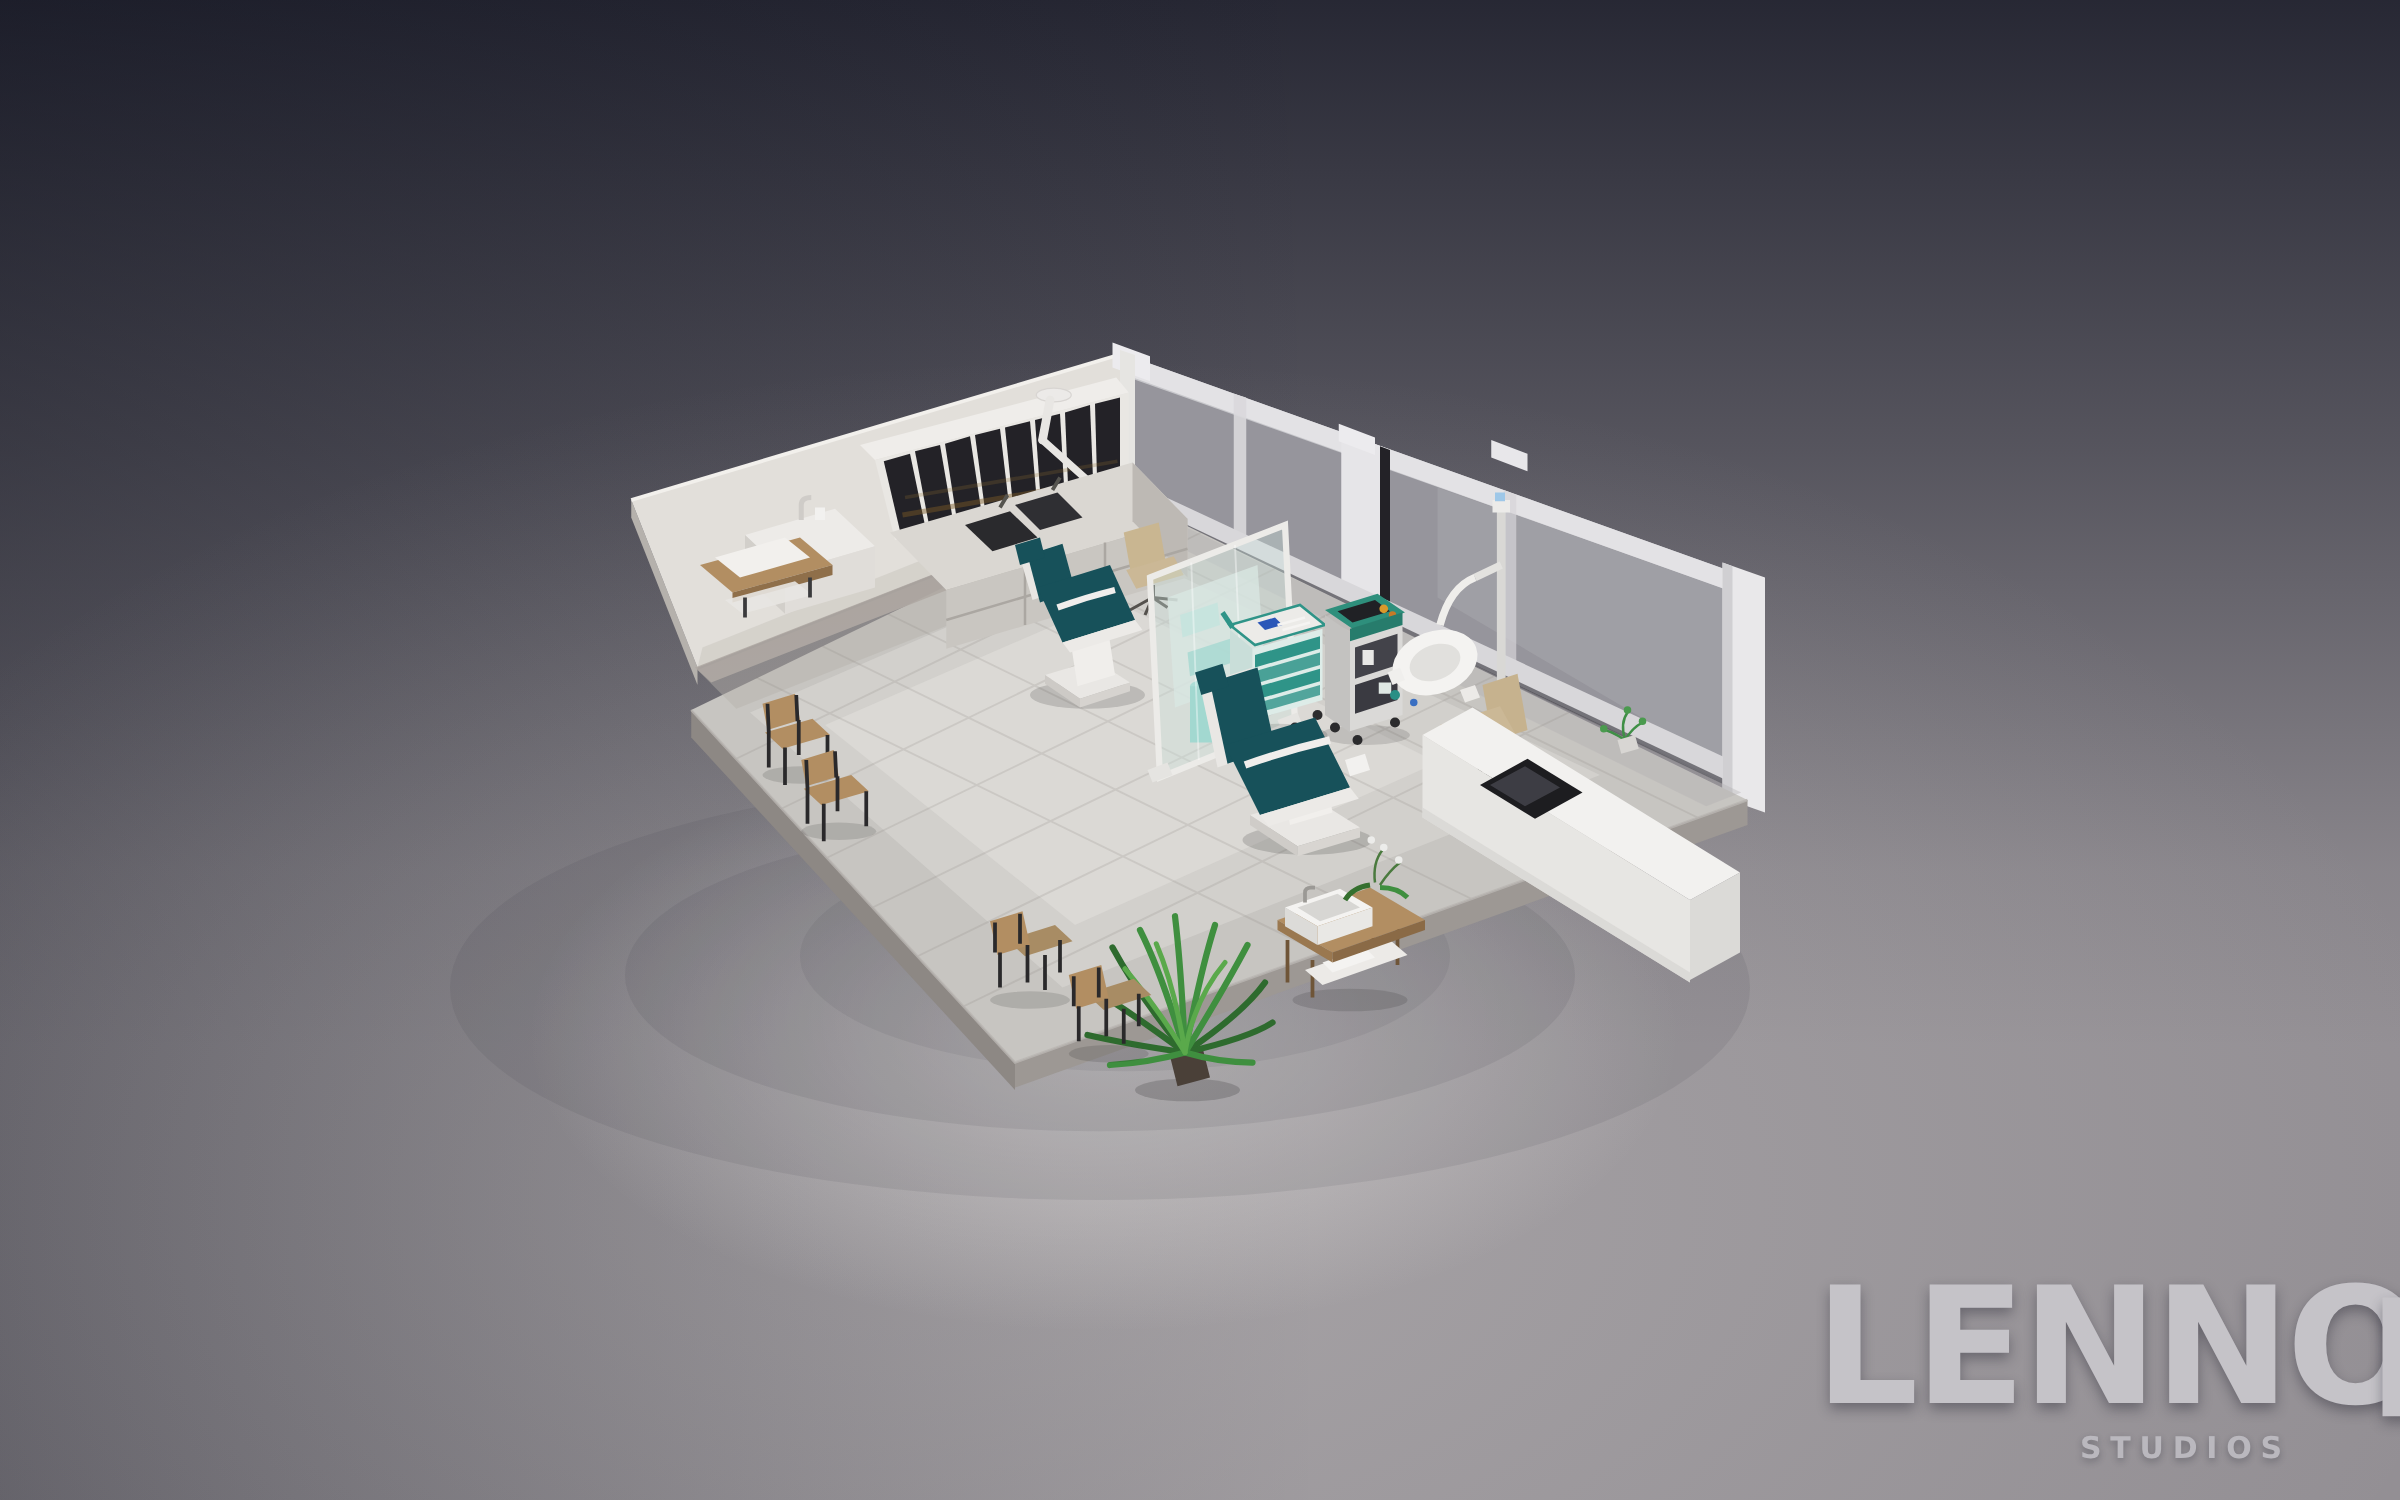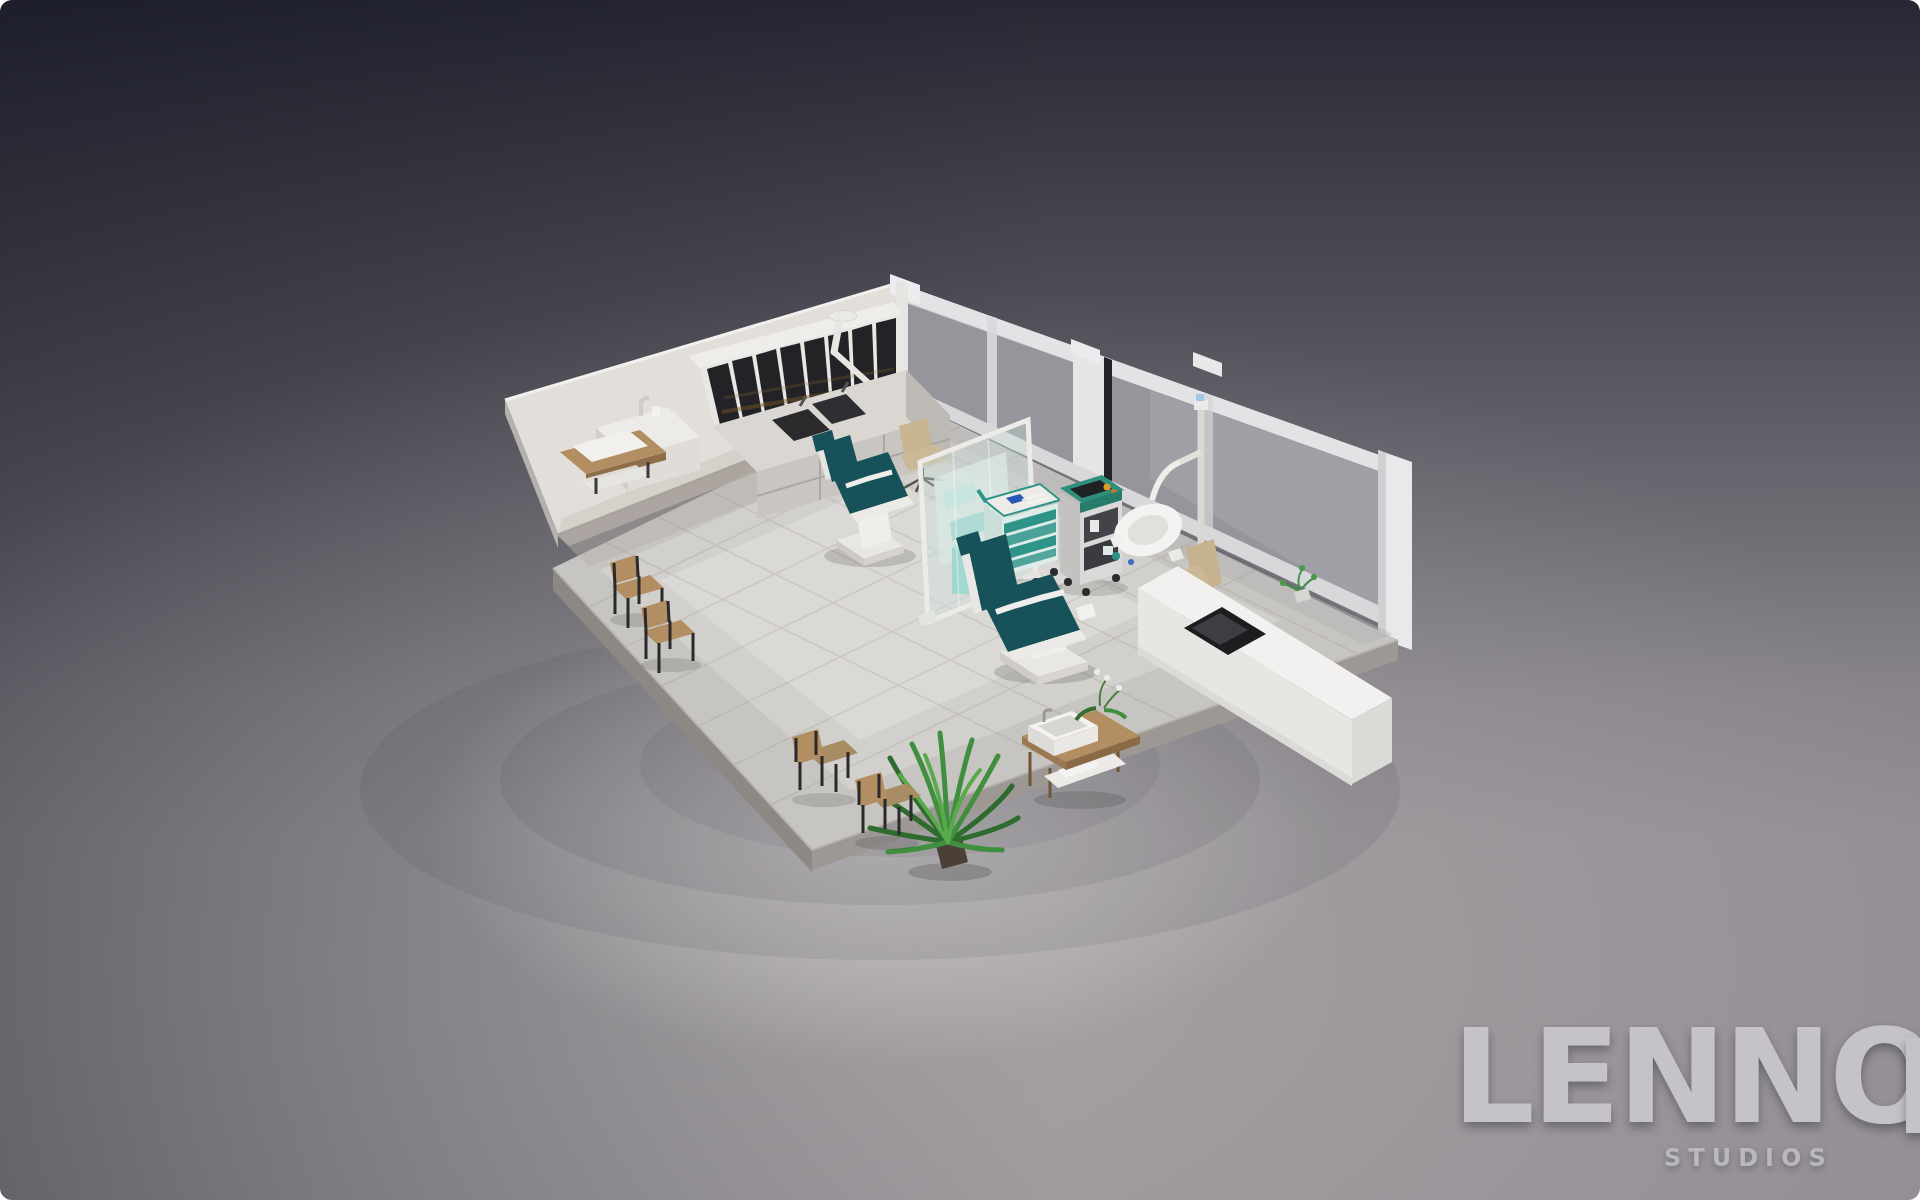--- a/index.html
+++ b/index.html
@@ -5,21 +5,20 @@
   html,body{margin:0;padding:0;}
   body{width:1920px;height:1200px;overflow:hidden;font-family:"DejaVu Sans","Liberation Sans",sans-serif;}
   .stage{
     position:relative;width:1920px;height:1200px;overflow:hidden;
     background:
       radial-gradient(ellipse 640px 330px at 46% 69%, rgba(235,232,230,.60), rgba(235,232,230,0) 72%),
       radial-gradient(ellipse 1500px 900px at 45% 80%, rgba(205,202,201,.33), rgba(205,202,201,0) 75%),
       linear-gradient(to right, rgba(12,14,26,.38), rgba(12,14,26,0) 55%),
       linear-gradient(to bottom, rgba(12,14,28,.80) 0%, rgba(12,14,28,.45) 30%, rgba(12,14,28,.08) 58%, rgba(12,14,28,0) 70%),
       #938f94;
-    border-radius: 12px;
   }
   .scene-svg{position:absolute;left:0;top:0;width:1920px;height:1200px;}
   .brand{position:absolute;left:0;top:0;width:1920px;height:1200px;pointer-events:none;}
   .brand-word{
     position:absolute;left:1452px;top:1012px;line-height:1;
     font-weight:bold;font-size:130px;letter-spacing:-3px;color:#c5c3c8;
     text-shadow:0 5px 10px rgba(28,30,42,.38);white-space:nowrap;
   }
   .brand-cut{
     position:absolute;left:1906px;top:1038px;width:26px;height:95px;

